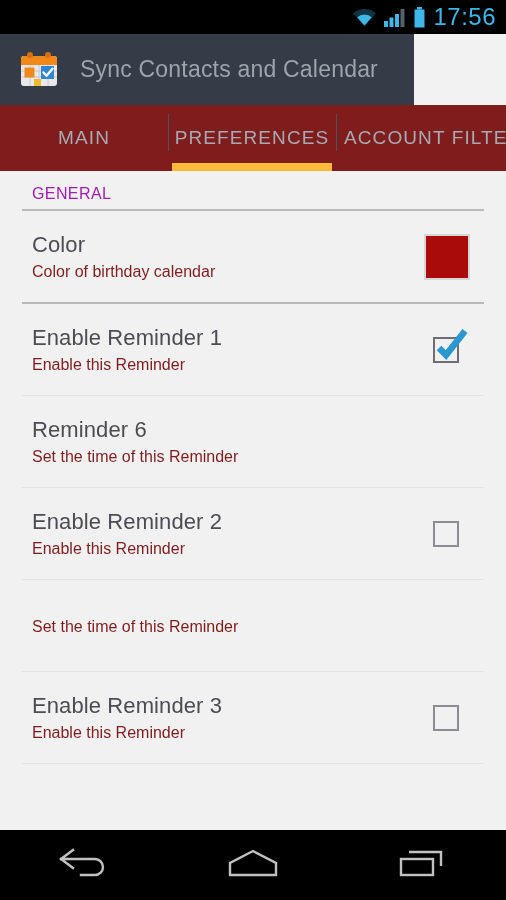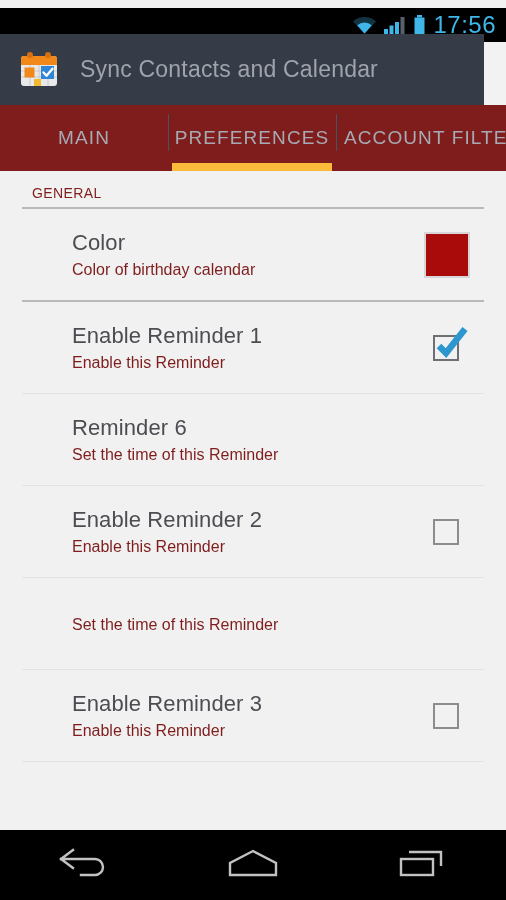--- a/index.html
+++ b/index.html
@@ -6,33 +6,33 @@
   html, body {
     width:506px; height:900px;
     background:#000;
     font-family:"Liberation Sans", sans-serif;
     overflow:hidden;
   }
   #screen { position:relative; width:506px; height:900px; background:#F2F2F2; }
 
   
   .status-bar{
-    position:absolute; top:8px; left:0; width:506px; height:34px;
+    position:absolute; top:0; left:0; width:506px; height:34px;
     background:#000; display:flex; align-items:center;
     justify-content:flex-end; padding-right:10px; gap:7px;
   }
   .sb-icon{ display:flex; align-items:flex-end; }
   .status-time{
     color:#3FB6E8; font-size:24px; line-height:24px;
     letter-spacing:0.5px; font-family:"Liberation Sans", sans-serif;
   }
 
   
   .action-bar{
-    position:absolute; top:34px; left:0; width:484px; height:71px;
+    position:absolute; top:34px; left:0; width:414px; height:71px;
     background:#353B47; display:flex; align-items:center; padding-left:16px;
   }
   .app-icon{ width:46px; height:46px; position:relative; flex:none; }
   .app-title{
     color:#9FA3AC; font-size:23px; margin-left:18px;
     font-weight:normal; letter-spacing:0.2px; white-space:nowrap;
   }
 
   
   .tab-bar{
@@ -56,30 +56,30 @@
   }
   .tab-indicator.active{ background:#FBBA3A; }
 
   
   .content{
     position:absolute; top:171px; left:0; width:506px; height:659px;
     background:#F1F1F1; overflow:hidden;
   }
   .section-header{
     padding:14px 0 6px 32px;
-    color:#7f1d1d; font-size:14px; letter-spacing:0.4px;
+    color:#a21caf; font-size:16px; letter-spacing:0.4px;
   }
   .section-rule{
     height:2px; background:#B9B9BC; margin:0 22px 0 22px;
   }
   .row{
     position:relative; min-height:91px;
     display:flex; align-items:center; padding:0 32px;
   }
-  .row-texts{ flex:1;margin-left:40px; }
+  .row-texts{ flex:1; }
   .row-title{
     color:#4C4C52; font-size:22px; line-height:27px; letter-spacing:0.1px;
   }
   .row-sub{
     color:#7f1d1d; font-size:16px; line-height:22px; margin-top:3px;
   }
   .row-divider{ height:1px; background:#E3E3E5; margin:0 22px; }
 
   
   .color-swatch{

